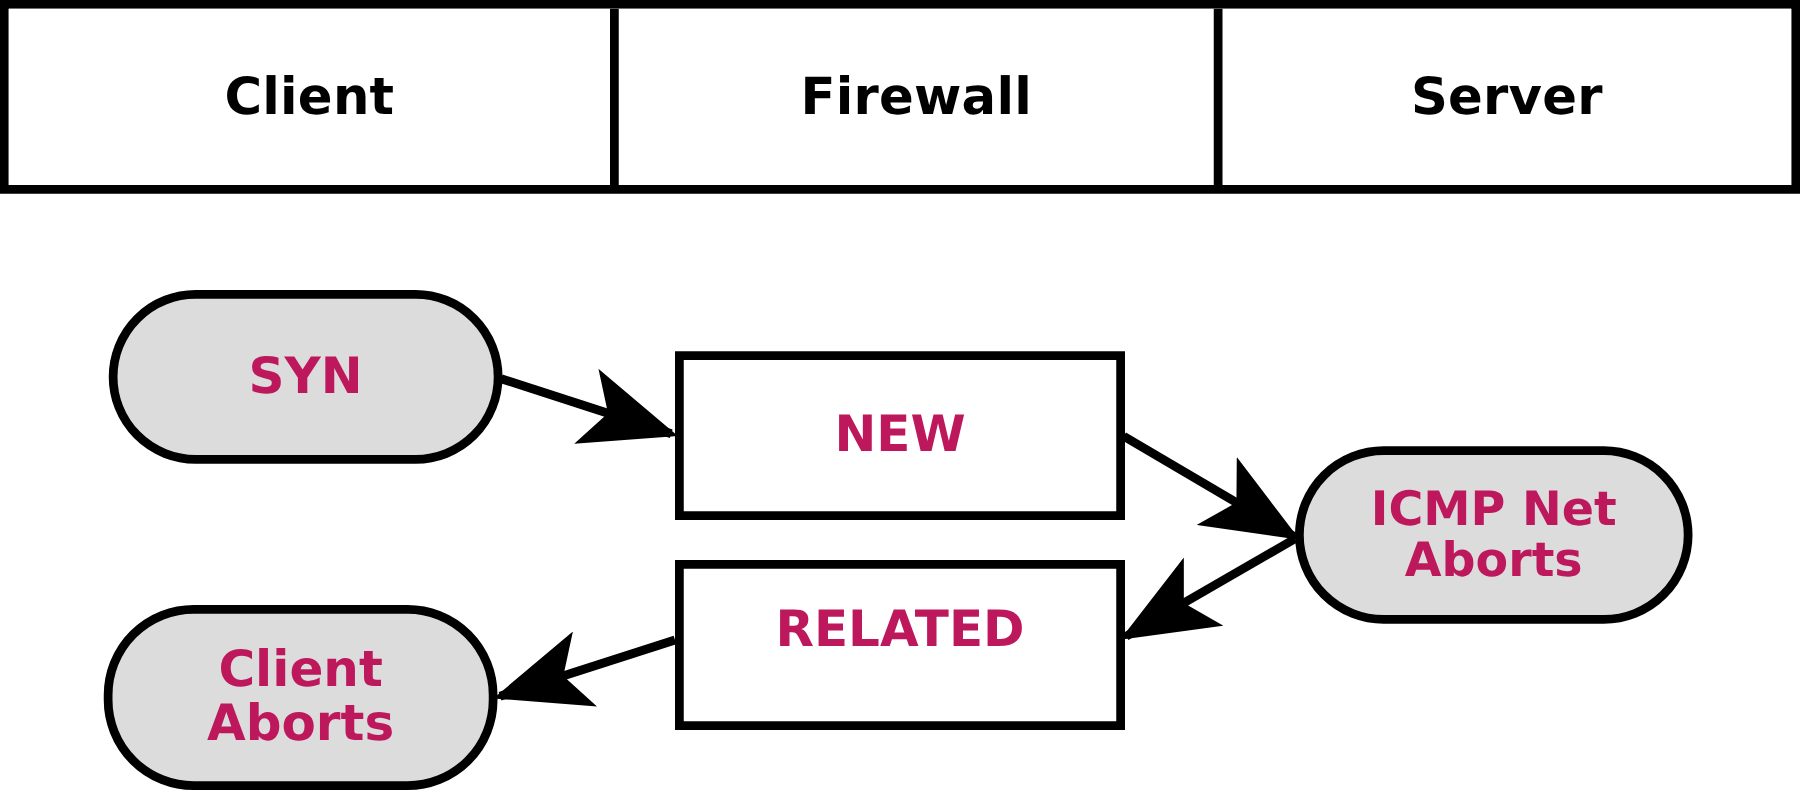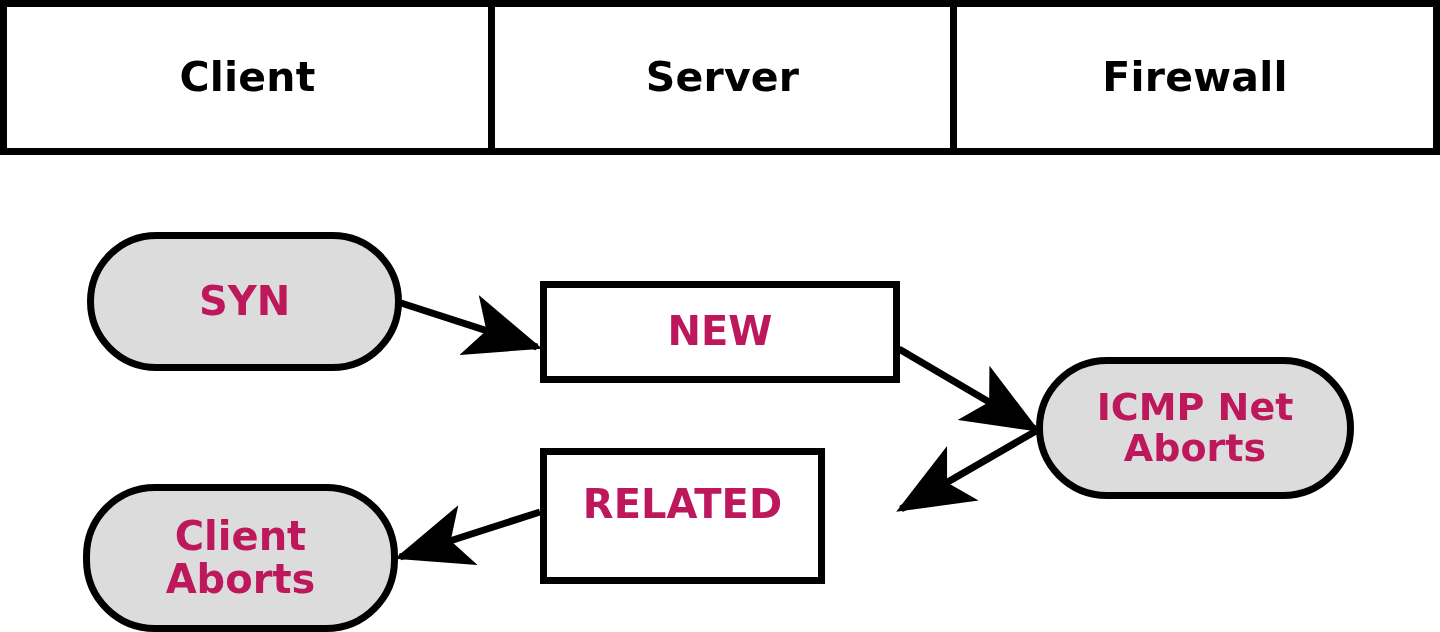--- a/index.html
+++ b/index.html
@@ -93,54 +93,54 @@
     display: block;
     white-space: pre-line;
   }
 
   
   #node-syn {
     left: 87px; top: 232px; width: 315px; height: 139px;
     font-size: 40px;
   }
   #node-new {
-    left: 540px; top: 281px; width: 360px; height: 102px;
+    left: 540px; top: 281px; width: 360px; height: 135px;
     font-size: 40px;
     align-items: center;
   }
   #node-icmp {
     left: 1036px; top: 357px; width: 318px; height: 142px;
     font-size: 38px;
   }
   #node-related {
-    left: 540px; top: 448px; width: 285px; height: 136px;
+    left: 540px; top: 448px; width: 360px; height: 136px;
     font-size: 40px;
     align-items: flex-start;
     padding-top: 28px;
   }
   #node-client-aborts {
     left: 83px; top: 484px; width: 315px; height: 148px;
     font-size: 40px;
     border-bottom-width: 7px;
   }
 </style>
 </head>
 <body>
 
 <div id="canvas">
 
   <div class="lane-header">
     <div class="lane-cell lane-cell-client">
       <span class="lane-title">Client</span>
     </div>
+    <div class="lane-cell lane-cell-firewall">
+      <span class="lane-title">Firewall</span>
+    </div>
     <div class="lane-cell lane-cell-server">
       <span class="lane-title">Server</span>
-    </div>
-    <div class="lane-cell lane-cell-firewall">
-      <span class="lane-title">Firewall</span>
     </div>
   </div>
 
   <svg id="edges" viewBox="0 0 1440 632" width="1440" height="632" xmlns="http://www.w3.org/2000/svg">
     <defs>
       <marker id="arrowhead" markerWidth="11" markerHeight="9" refX="10.2" refY="4.5" orient="auto" markerUnits="strokeWidth">
         <path d="M0,0 L11,4.5 L0,9 L2.6,4.5 Z" fill="#000000"></path>
       </marker>
     </defs>
 

